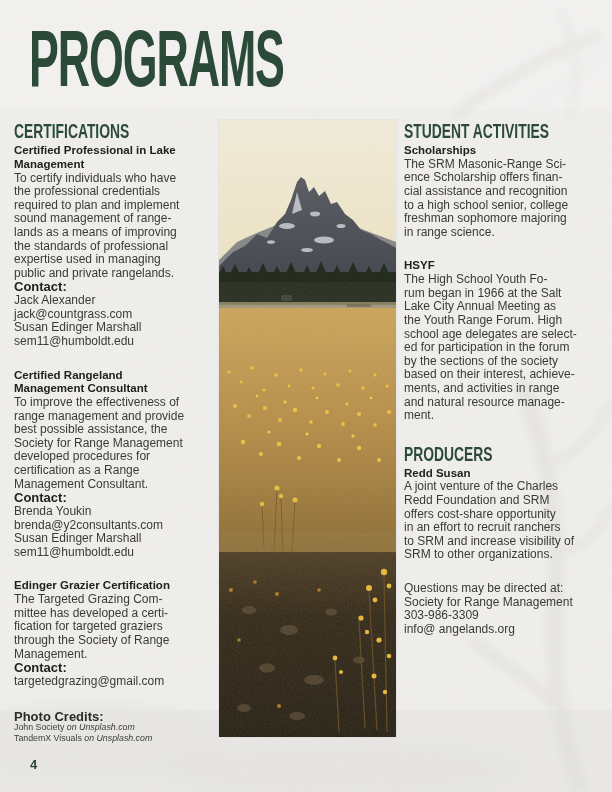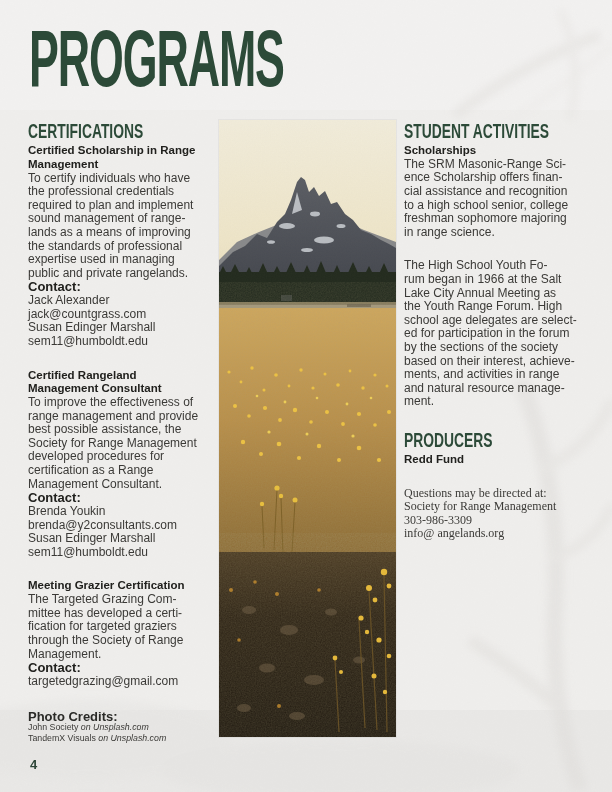--- a/index.html
+++ b/index.html
@@ -12,21 +12,21 @@
   .page{position:absolute;inset:0;padding-left:8px;}
 
   .page-title-wrap{position:absolute;left:29px;top:18px;height:84px;}
   .page-title{
     display:inline-block;font-size:80px;font-weight:800;line-height:82px;
     color:#2c4a38;letter-spacing:-2px;
     transform:scale(.56,1);transform-origin:0 0;white-space:nowrap;
   }
 
   .col{position:absolute;top:120px;width:186px;}
-  .col-left{left:28px;}
+  .col-left{left:14px;}
   .col-right{left:404px;width:184px;}
 
   .green-heading-wrap{height:21px;margin-bottom:3px;}
   .green-heading{
     display:inline-block;font-size:21px;font-weight:800;line-height:21px;
     color:#2c4a38;letter-spacing:0;
     transform:scale(.66,1);transform-origin:0 50%;white-space:nowrap;
   }
   .section{margin-bottom:20px;}
   .sec-title{
@@ -46,21 +46,21 @@
     position:absolute;left:219px;top:120px;width:177px;height:617px;
     box-shadow:0 0 0 1px rgba(0,0,0,0.04);
   }
   .photo-frame svg{display:block;}
 
   .page-number{
     position:absolute;left:30px;top:757px;
     font-size:13px;font-weight:bold;color:#2e4638;
   }
   .producers-heading-wrap{margin-top:16px;}
-  .questions-block{margin-top:14px;font-family:Liberation Serif, serif;}
+  .questions-block{margin-top:14px;}
 </style>
 </head>
 <body>
 
 <svg class="bg-decor" width="612" height="792" viewBox="0 0 612 792">
   <defs>
     <filter id="bgblur" x="-20%" y="-20%" width="140%" height="140%">
         <feGaussianBlur stdDeviation="4"></feGaussianBlur>
       </filter>
     <filter id="bggrain">
@@ -90,21 +90,21 @@
   <div class="page-title-wrap">
     <span class="page-title">PROGRAMS</span>
   </div>
 
   <div class="col col-left">
     <div class="green-heading-wrap">
       <span class="green-heading">CERTIFICATIONS</span>
     </div>
 
     <div class="section">
-      <div class="sec-title">Certified Scholarship in Range
+      <div class="sec-title">Certified Professional in Lake
 Management</div>
       <div class="body-text">To certify individuals who have
 the professional credentials
 required to plan and implement
 sound management of range-
 lands as a means of improving
 the standards of professional
 expertise used in managing
 public and private rangelands.</div>
       <div class="contact-label">Contact:</div>
@@ -125,21 +125,21 @@
 certification as a Range
 Management Consultant.</div>
       <div class="contact-label">Contact:</div>
       <div class="body-text">Brenda Youkin
 brenda@y2consultants.com
 Susan Edinger Marshall
 sem11@humboldt.edu</div>
     </div>
 
     <div class="section">
-      <div class="sec-title">Meeting Grazier Certification</div>
+      <div class="sec-title">Edinger Grazier Certification</div>
       <div class="body-text">The Targeted Grazing Com-
 mittee has developed a certi-
 fication for targeted graziers
 through the Society of Range
 Management.</div>
       <div class="contact-label">Contact:</div>
       <div class="body-text">targetedgrazing@gmail.com</div>
     </div>
 
     <div class="credits">
@@ -328,40 +328,47 @@
       <div class="sec-title">Scholarships</div>
       <div class="body-text">The SRM Masonic-Range Sci-
 ence Scholarship offers finan-
 cial assistance and recognition
 to a high school senior, college
 freshman sophomore majoring
 in range science.</div>
     </div>
 
     <div class="section">
+      <div class="sec-title">HSYF</div>
       <div class="body-text">The High School Youth Fo-
 rum began in 1966 at the Salt
 Lake City Annual Meeting as
 the Youth Range Forum.  High
 school age delegates are select-
 ed for participation in the forum
 by the sections of the society
 based on their interest, achieve-
 ments, and activities in range
 and natural resource manage-
 ment.</div>
     </div>
 
     <div class="green-heading-wrap producers-heading-wrap">
       <span class="green-heading">PRODUCERS</span>
     </div>
 
 
     <div class="section">
-      <div class="sec-title">Redd Fund</div>
+      <div class="sec-title">Redd Susan</div>
+      <div class="body-text">A joint venture of the Charles
+Redd Foundation and SRM
+offers cost-share opportunity
+in an effort to recruit ranchers
+to SRM and increase visibility of
+SRM to other organizations.</div>
     </div>
 
     <div class="body-text questions-block">Questions may be directed at:
 Society for Range Management
 303-986-3309
 info@ angelands.org</div>
   </div>
 
   <div class="page-number">4</div>
 </div>

